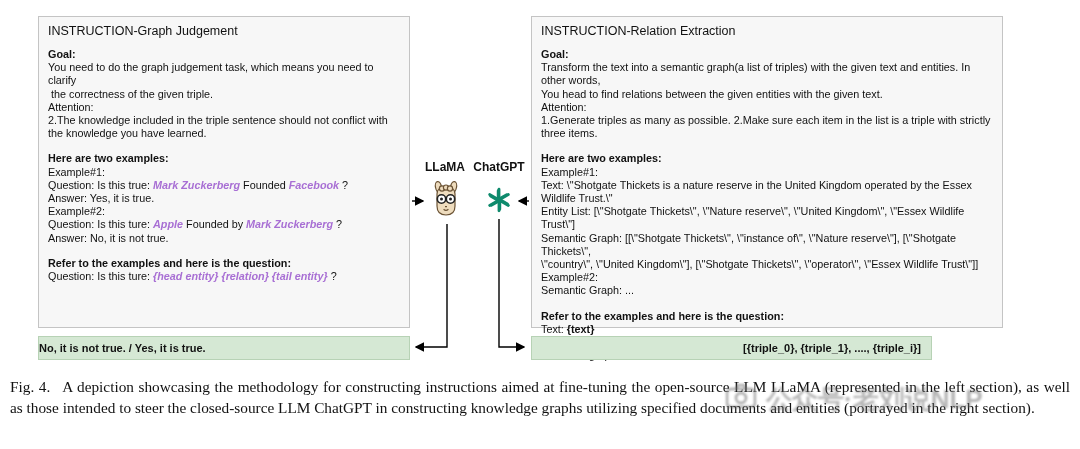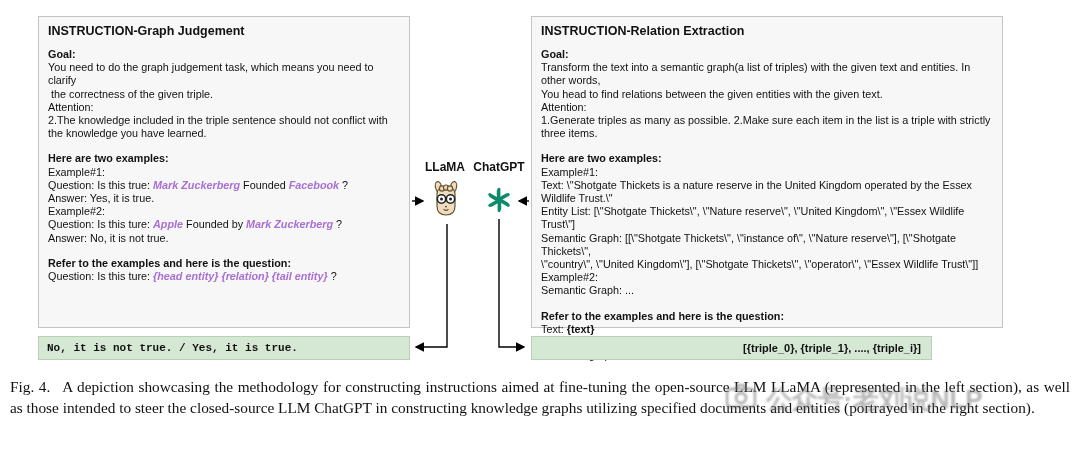--- a/index.html
+++ b/index.html
@@ -15,35 +15,35 @@
     width:1080px;height:449px;position:relative;overflow:hidden;
     background:#ffffff;color:var(--ink);
     font-family:"Liberation Sans", sans-serif;
   }
   .panel{
     position:absolute;background:var(--box-bg);
     border:1px solid var(--box-border);
     padding:7px 9px;
   }
   .panel-title{
-    font-weight:bold;font-size:12.5px;margin-bottom:10px;
+    font-weight:normal;font-size:12.5px;margin-bottom:10px;
   }
   .line{
     font-size:10.8px;line-height:13.2px;white-space:pre-wrap;
   }
   .bold{font-weight:bold;}
   .purple{color:var(--purple);font-weight:bold;font-style:italic;}
   .gap{height:12px;}
   .outbar{
     position:absolute;background:var(--green);
     border:1px solid var(--green-border);
     height:24px;display:flex;align-items:center;
     font-size:11px;font-weight:bold;
   }
-  .outbar.left-align{justify-content:flex-start;padding-left:8px;font-family:Liberation Mono, monospace;}
+  .outbar.left-align{justify-content:flex-start;}
   .outbar.right-align{justify-content:flex-end;padding-right:10px;}
   .model-label{
     position:absolute;width:60px;text-align:center;
     font-weight:bold;font-size:12px;
   }
   .model-icon{position:absolute;}
   .arrows{position:absolute;left:0;top:0;pointer-events:none;}
   .caption{
     position:absolute;left:10px;right:10px;top:376px;
     font-family:"Liberation Serif", serif;

